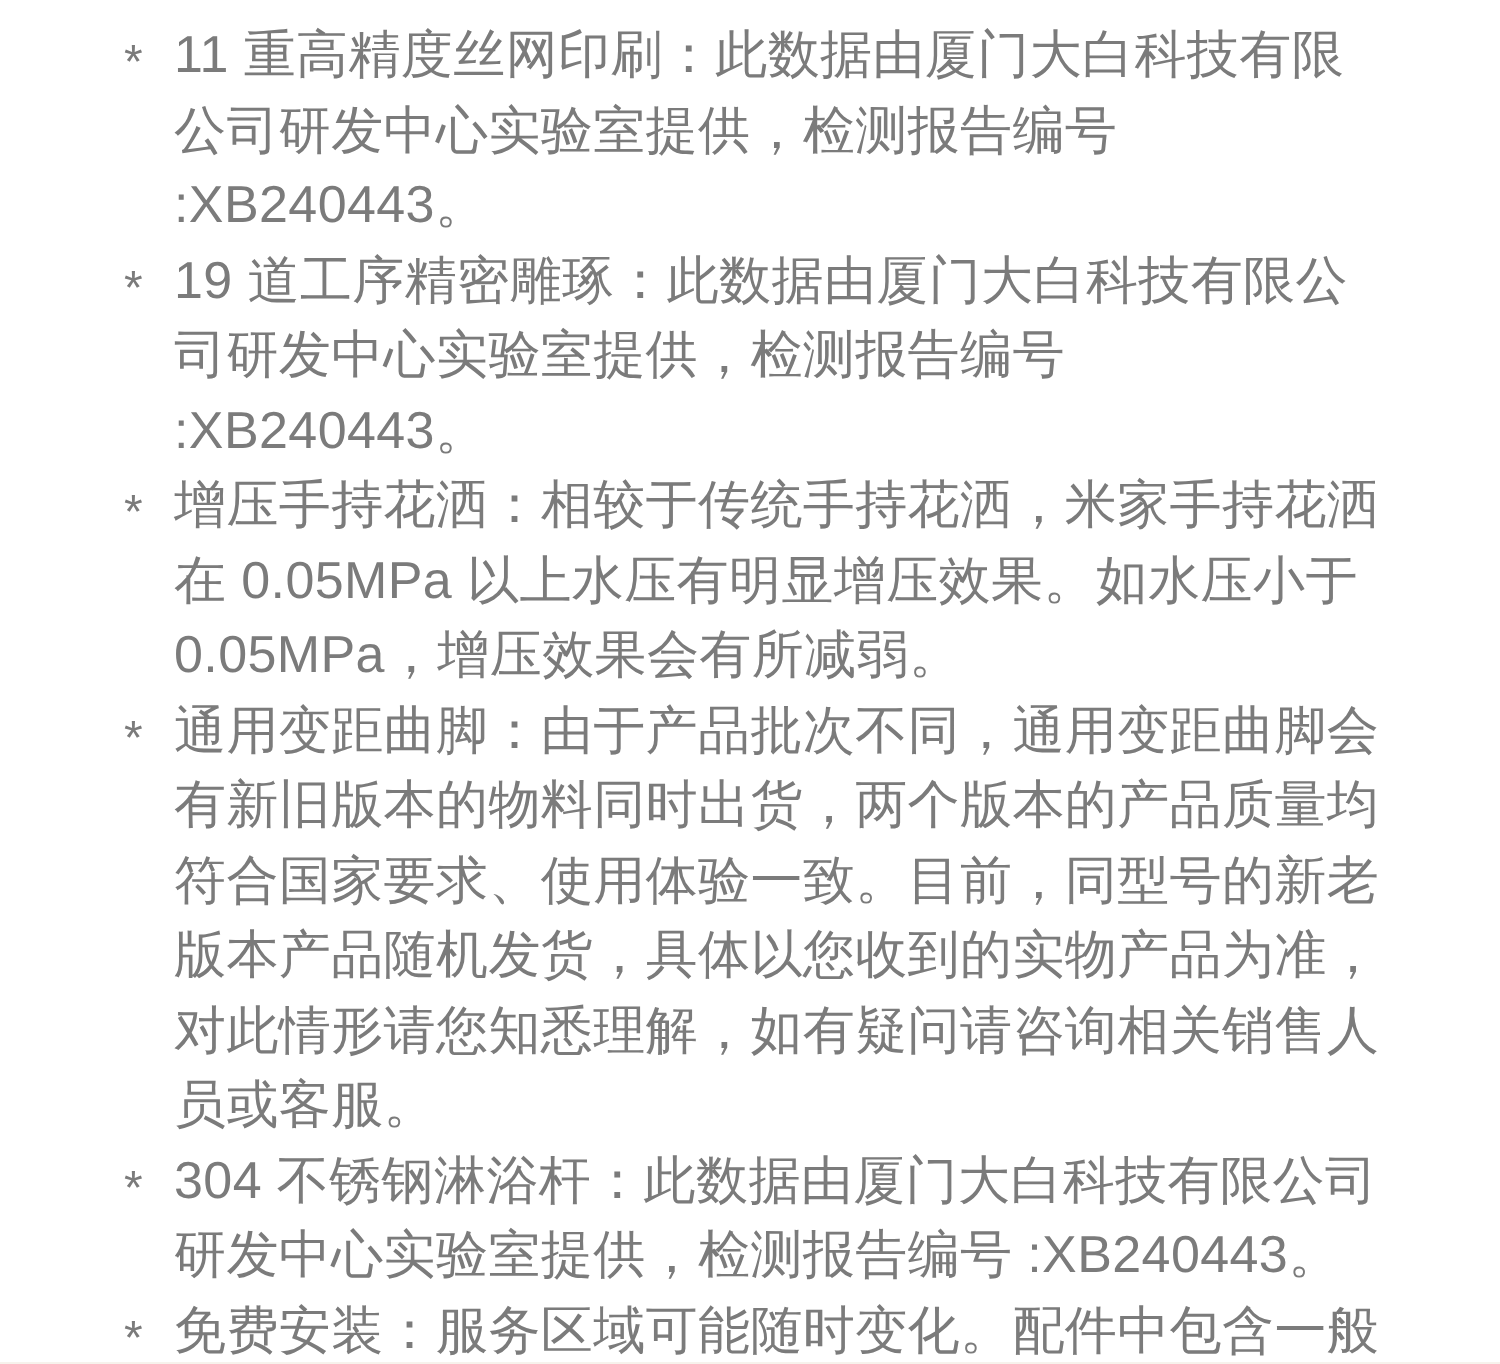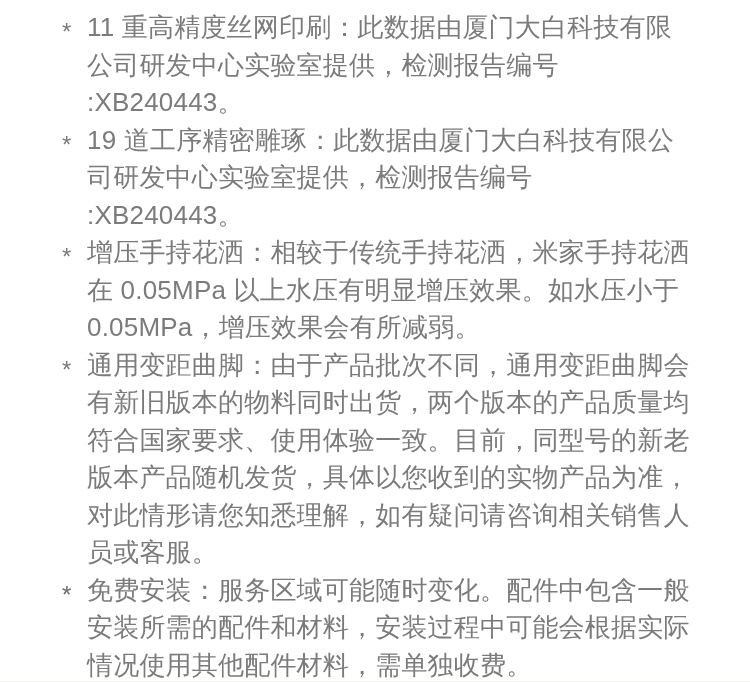--- a/index.html
+++ b/index.html
@@ -64,19 +64,20 @@
     <li class="note">
       <span class="marker">*</span>
       <span class="note-text">增压手持花洒：相较于传统手持花洒，米家手持花洒在 0.05MPa 以上水压有明显增压效果。如水压小于 0.05MPa，增压效果会有所减弱。</span>
     </li>
     <li class="note">
       <span class="marker">*</span>
       <span class="note-text">通用变距曲脚：由于产品批次不同，通用变距曲脚会有新旧版本的物料同时出货，两个版本的产品质量均符合国家要求、使用体验一致。目前，同型号的新老版本产品随机发货，具体以您收到的实物产品为准，对此情形请您知悉理解，如有疑问请咨询相关销售人员或客服。</span>
     </li>
     <li class="note">
       <span class="marker">*</span>
+      <span class="note-text">304 不锈钢淋浴杆：此数据由厦门大白科技有限公司研发中心实验室提供，检测报告编号 :XB240443。</span>
     </li>
     <li class="note">
       <span class="marker">*</span>
       <span class="note-text">免费安装：服务区域可能随时变化。配件中包含一般安装所需的配件和材料，安装过程中可能会根据实际情况使用其他配件材料，需单独收费。</span>
     </li>
   </ul>
 </div>
 
 </body></html>

